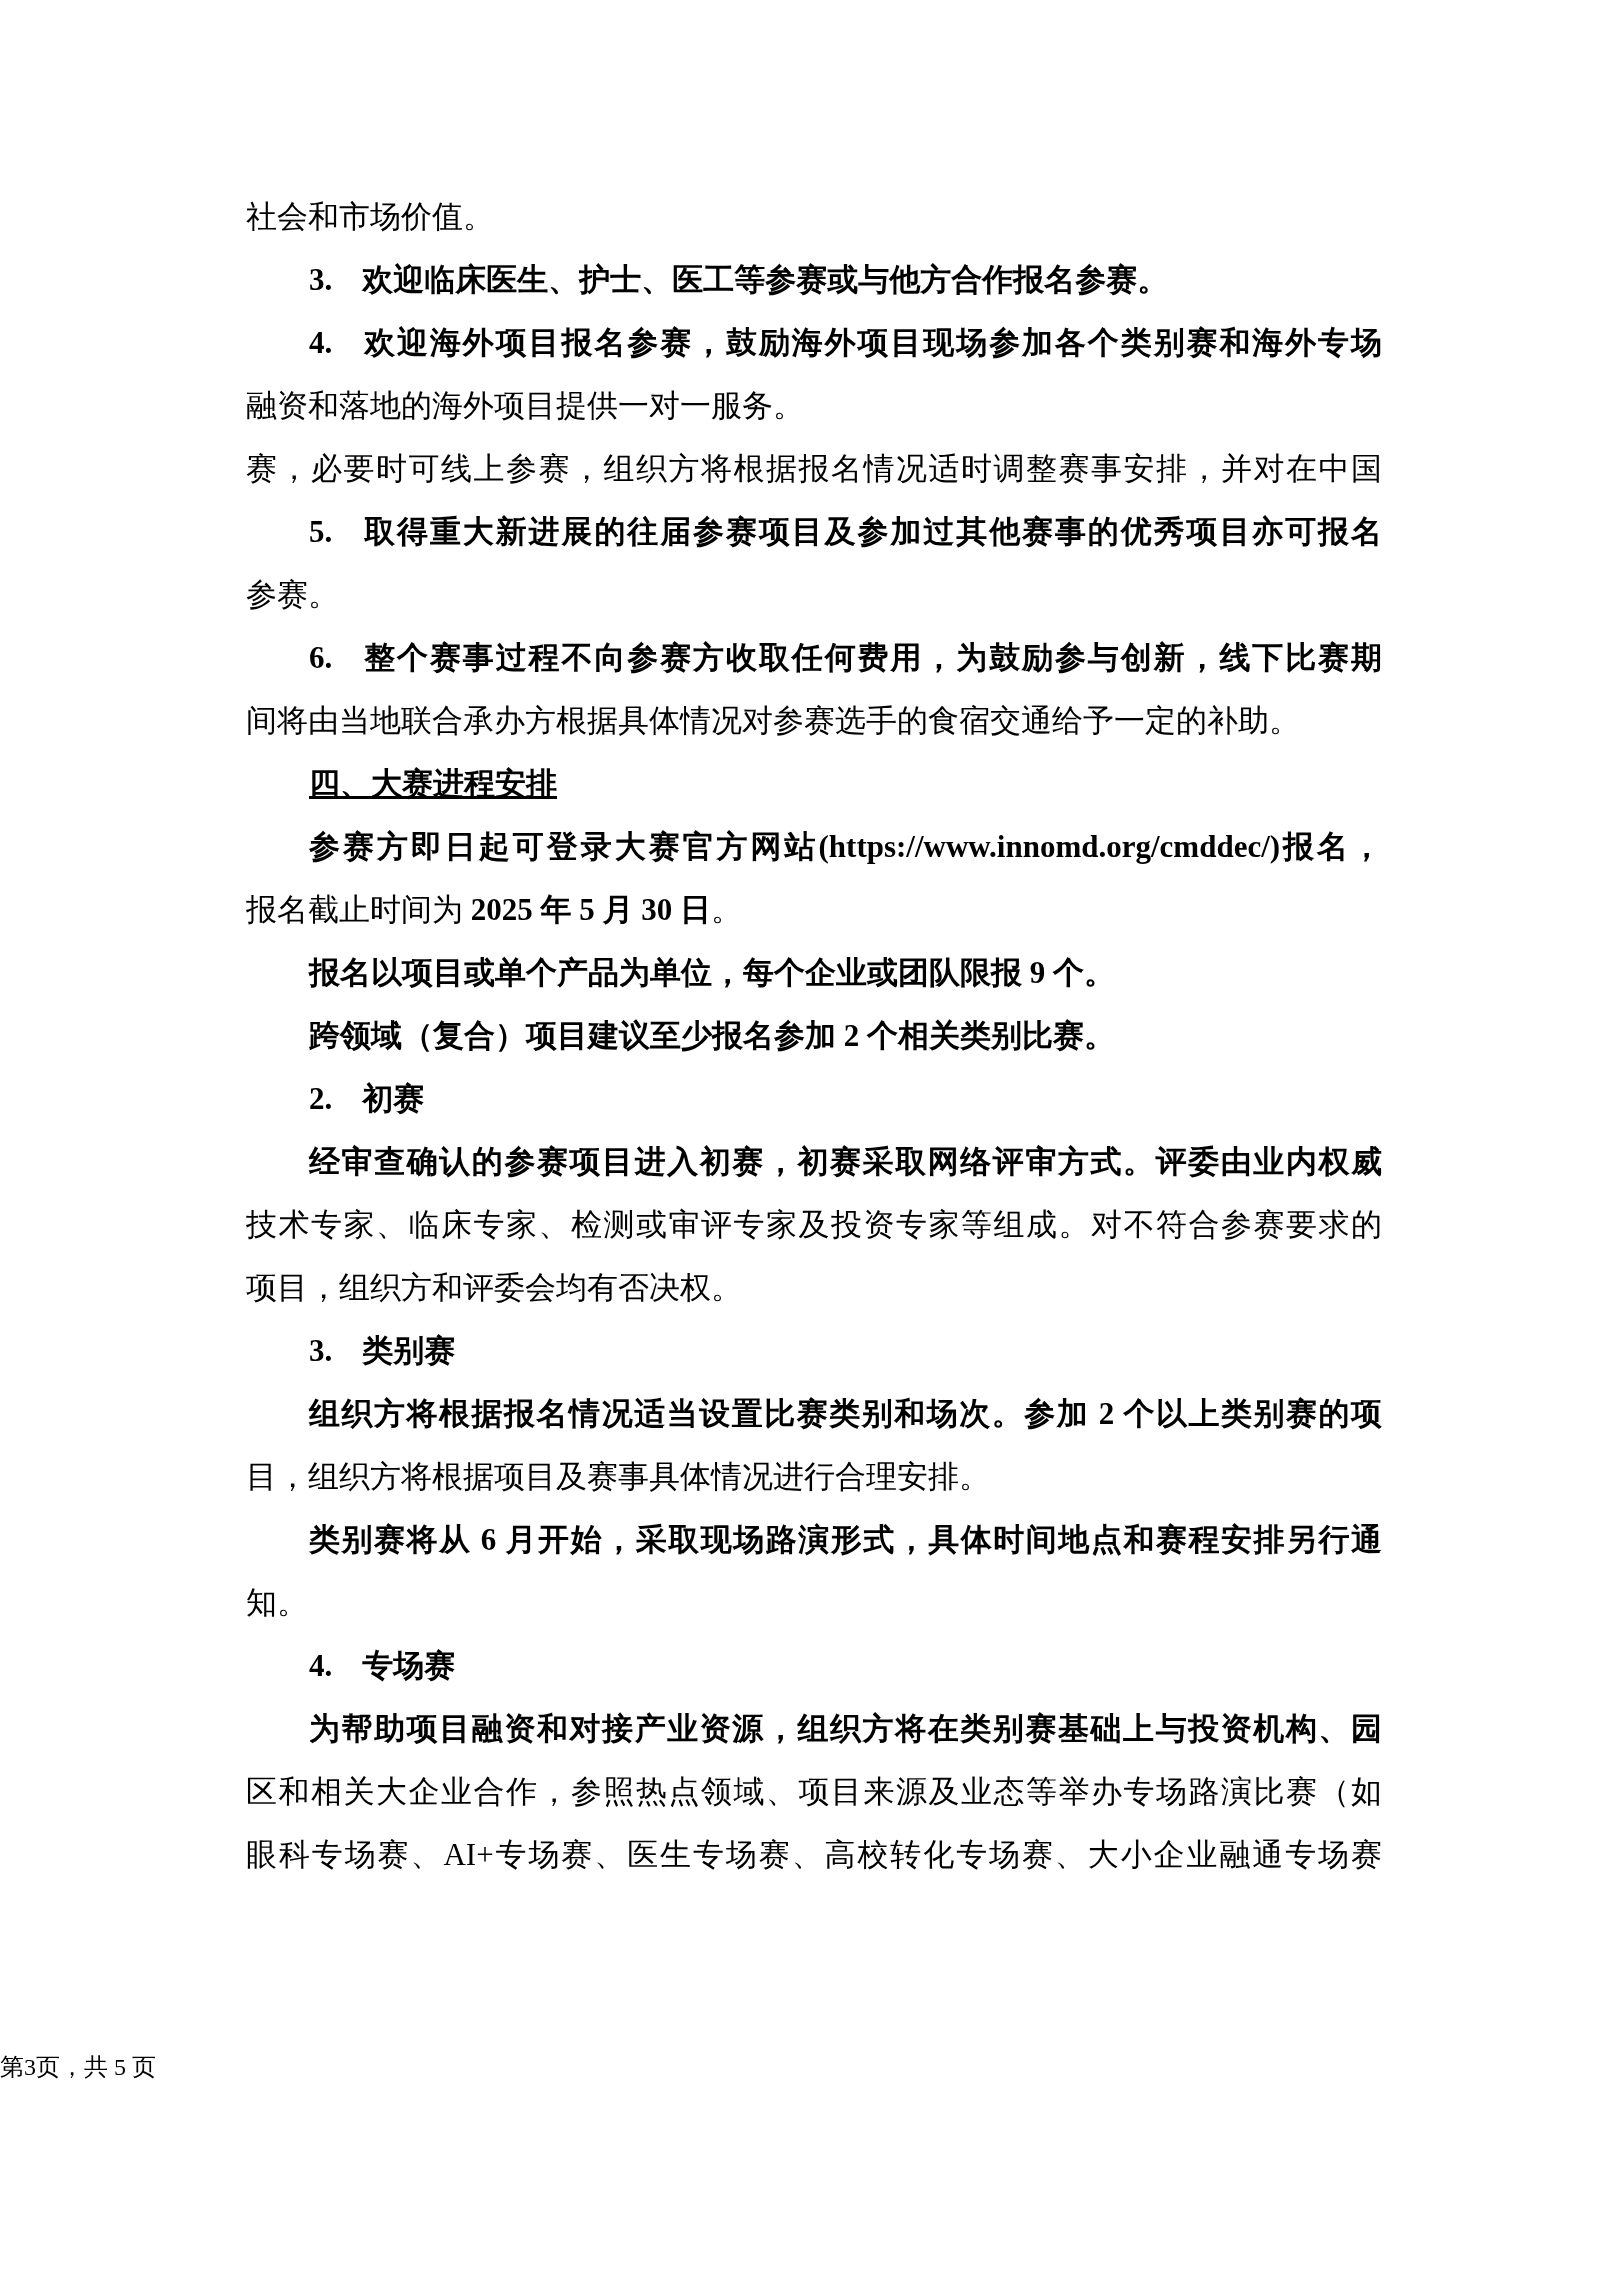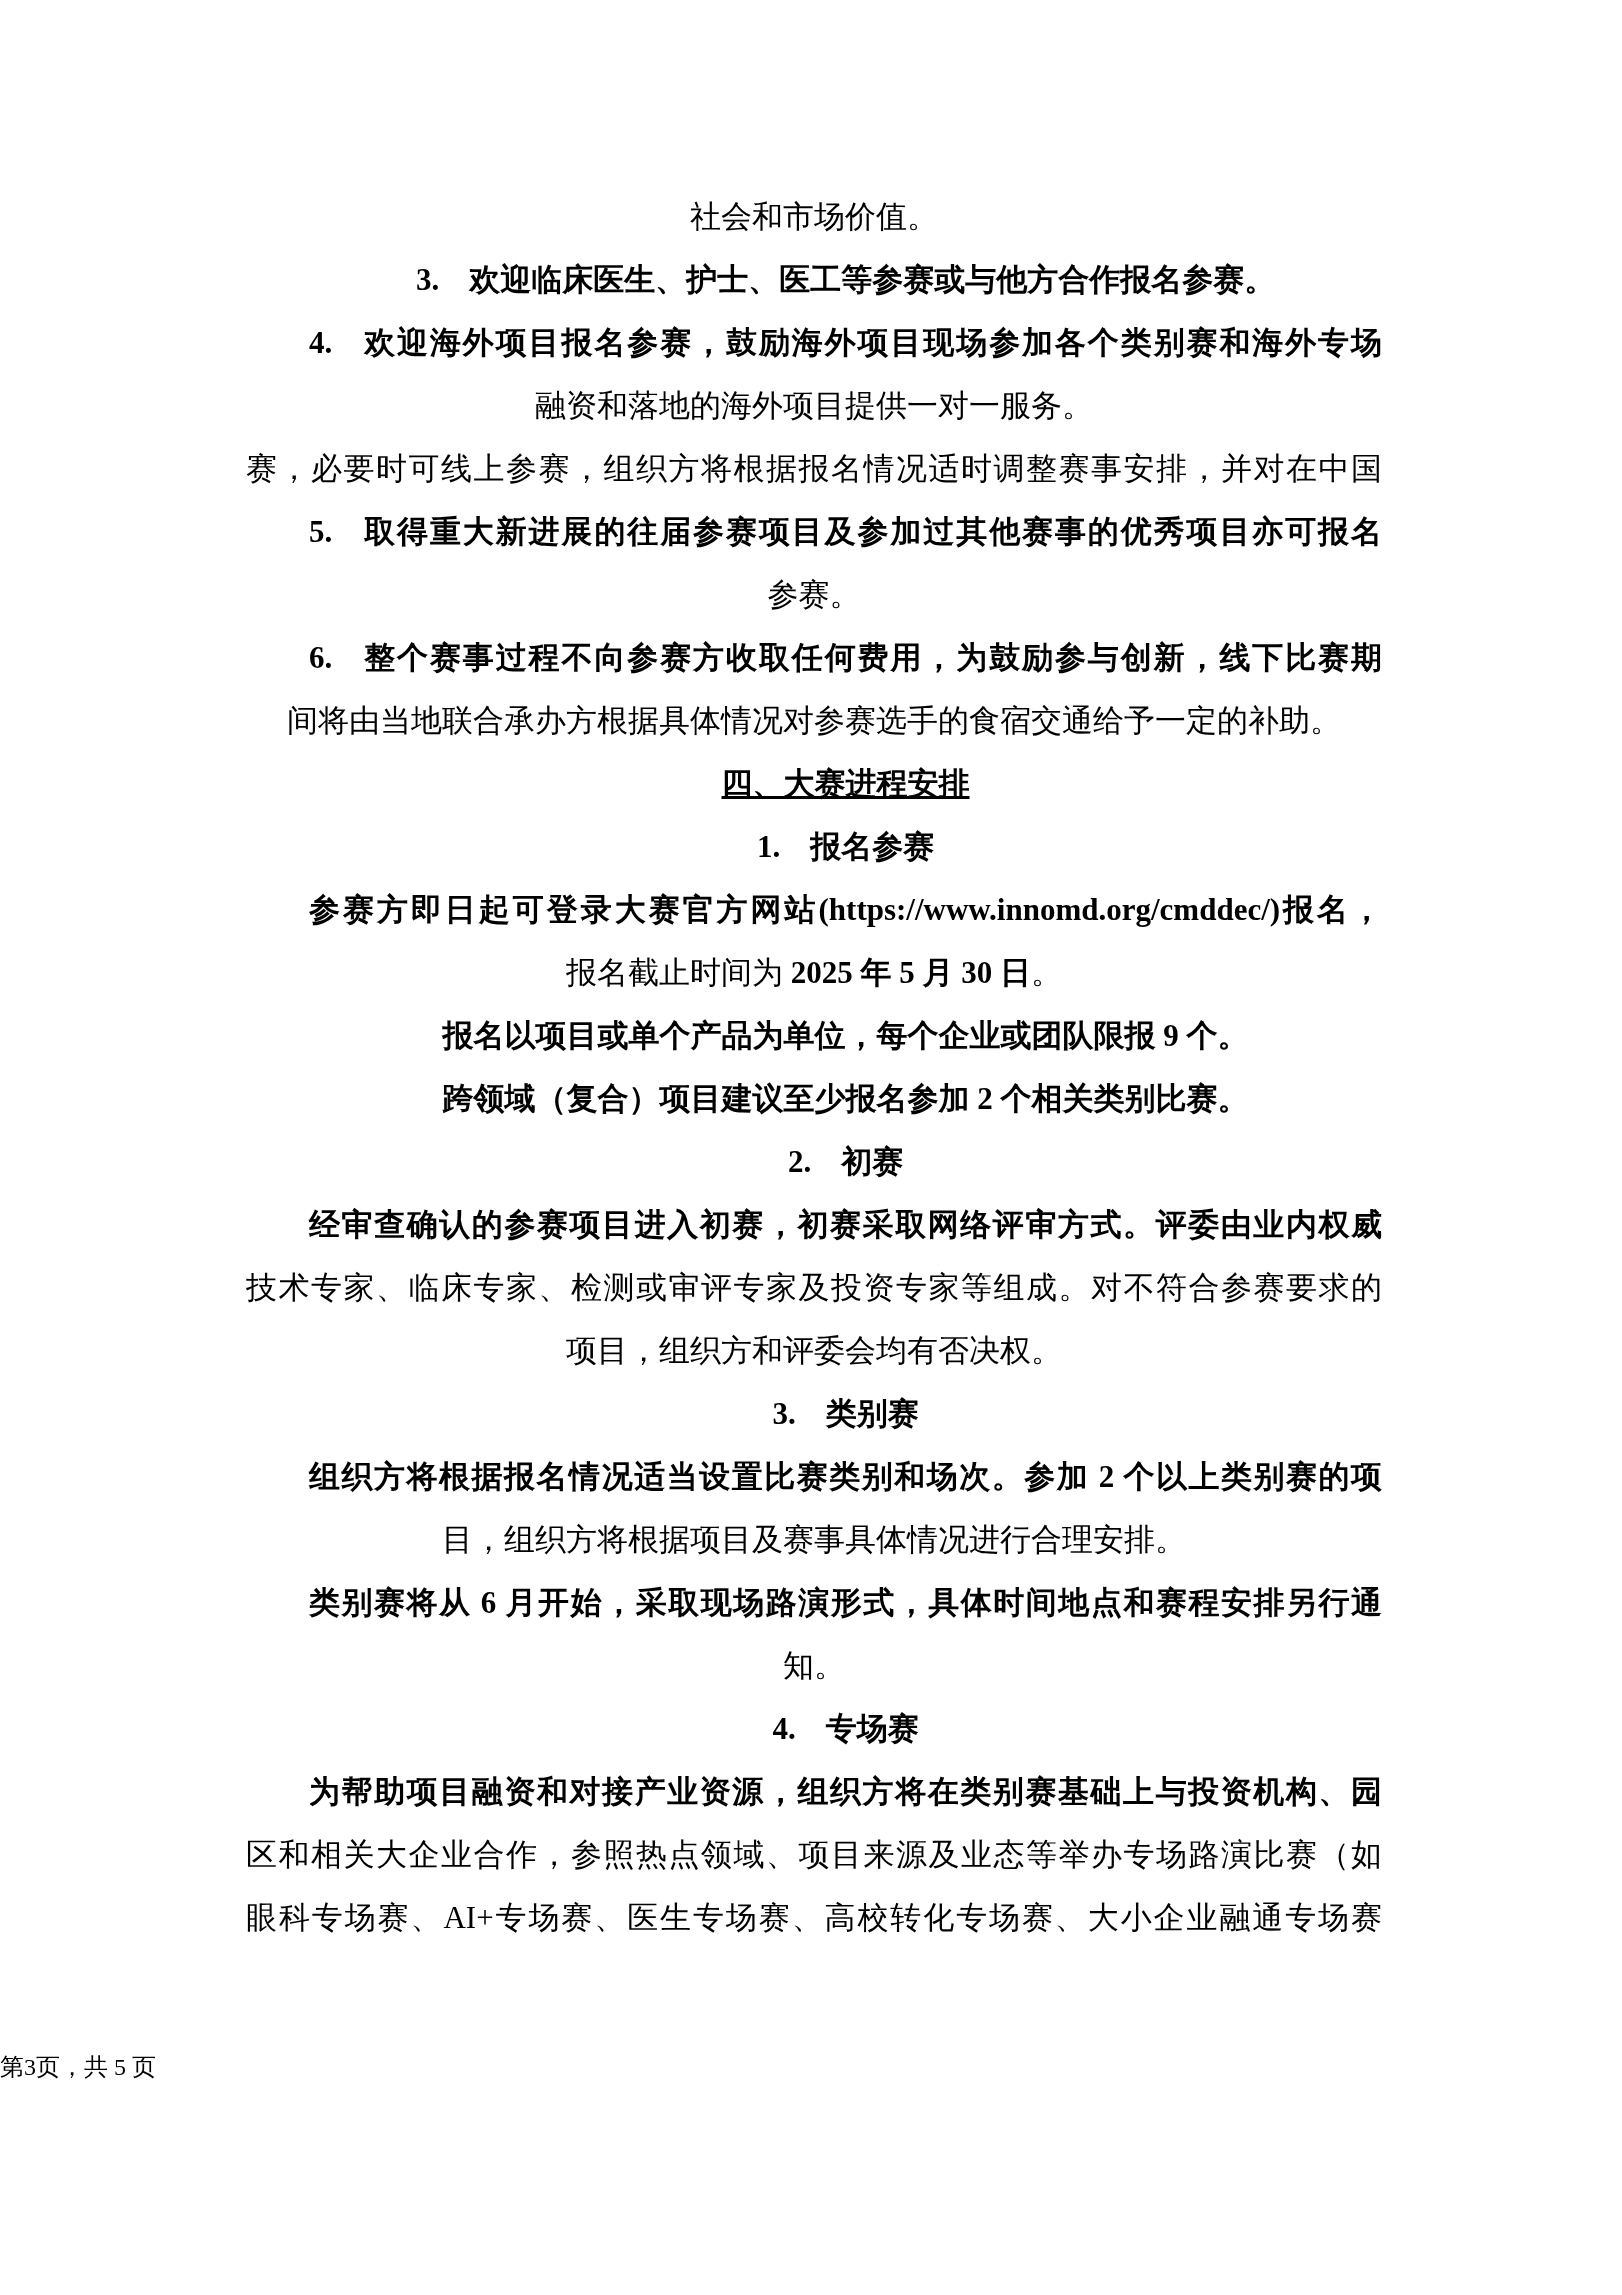--- a/index.html
+++ b/index.html
@@ -23,21 +23,21 @@
   .content {
     position: absolute;
     left: 246px;
     top: 185px;
     width: 1136px;
   }
   .line {
     font-size: 31px;
     line-height: 63px;
     height: 63px;
-    text-align: center;
+    text-align: left;
     letter-spacing: 0;
   }
   .line.indent {
     text-indent: 63px;
     font-weight: bold;
   }
   .line.just {
     text-align: justify;
     text-align-last: justify;
     text-justify: inter-character;
@@ -70,21 +70,20 @@
       <div class="line"><span class="">社会和市场价值。</span></div>
       <div class="line indent"><span class="num ">3.</span><span class="">欢迎临床医生、护士、医工等参赛或与他方合作报名参赛。</span></div>
       <div class="line indent just"><span class="num ">4.</span><span class="">欢迎海外项目报名参赛，鼓励海外项目现场参加各个类别赛和海外专场</span></div>
       <div class="line"><span class="">融资和落地的海外项目提供一对一服务。</span></div>
       <div class="line just"><span class="">赛，必要时可线上参赛，组织方将根据报名情况适时调整赛事安排，并对在中国</span></div>
       <div class="line indent just"><span class="num ">5.</span><span class="">取得重大新进展的往届参赛项目及参加过其他赛事的优秀项目亦可报名</span></div>
       <div class="line"><span class="">参赛。</span></div>
       <div class="line indent just"><span class="num ">6.</span><span class="">整个赛事过程不向参赛方收取任何费用，为鼓励参与创新，线下比赛期</span></div>
       <div class="line"><span class="">间将由当地联合承办方根据具体情况对参赛选手的食宿交通给予一定的补助。</span></div>
       <div class="line indent bold"><span class="">四、大赛进程安排</span></div>
-      <div class="line indent"><span class="num ">1.</span><span class="">报名参赛</span></div>
       <div class="line indent just"><span class="">参赛方即日起可登录大赛官方网站(https://www.innomd.org/cmddec/)报名，</span></div>
       <div class="line"><span class="">报名截止时间为 </span><span class="b">2025 年 5 月 30 日</span><span class="">。</span></div>
       <div class="line indent"><span class="">报名以项目或单个产品为单位，每个企业或团队限报 9 个。</span></div>
       <div class="line indent"><span class="">跨领域（复合）项目建议至少报名参加 2 个相关类别比赛。</span></div>
       <div class="line indent"><span class="num ">2.</span><span class="">初赛</span></div>
       <div class="line indent just"><span class="">经审查确认的参赛项目进入初赛，初赛采取网络评审方式。评委由业内权威</span></div>
       <div class="line just"><span class="">技术专家、临床专家、检测或审评专家及投资专家等组成。对不符合参赛要求的</span></div>
       <div class="line"><span class="">项目，组织方和评委会均有否决权。</span></div>
       <div class="line indent"><span class="num ">3.</span><span class="">类别赛</span></div>
       <div class="line indent just"><span class="">组织方将根据报名情况适当设置比赛类别和场次。参加 2 个以上类别赛的项</span></div>

